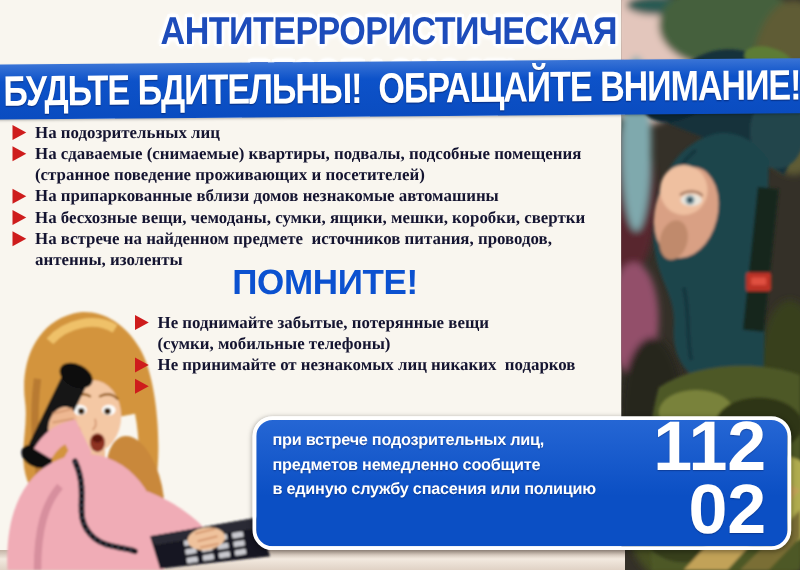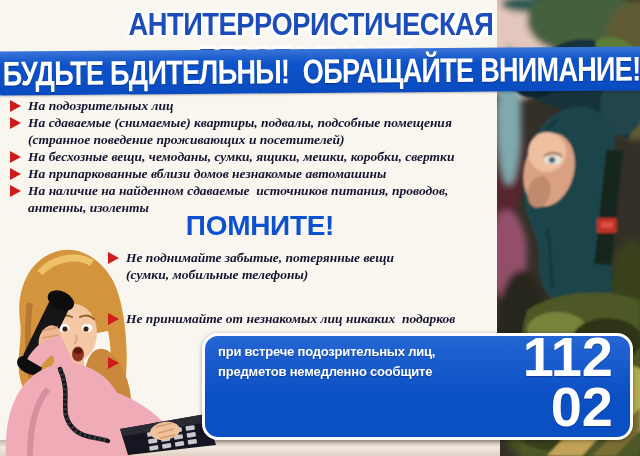--- a/index.html
+++ b/index.html
@@ -32,22 +32,22 @@
   .banner-text{
     color:#fff;font-weight:bold;font-size:34px;white-space:pre;letter-spacing:-1px;
     display:inline-block;transform:scaleX(.8);transform-origin:center;
     text-shadow:0 1px 1px rgba(0,0,40,.35);
   }
   
   .blist{position:absolute;display:flex;flex-direction:column;z-index:4;
     font-family:"Liberation Serif",serif;font-weight:bold;font-size:13.5px;line-height:17px;
     color:#141430;}
   .blist.first{left:10px;top:97px;width:486px;}
-  .blist.second{left:108px;top:249px;width:420px;gap:27px;}
-  .bitem{display:flex;align-items:flex-start;font-style:italic;}
+  .blist.second{left:108px;top:249px;width:420px;}
+  .bitem{display:flex;align-items:flex-start;}
   .tri{flex:0 0 auto;width:0;height:0;margin:3px 7px 0 0;
     border-left:11px solid #ce1c1c;border-top:6px solid transparent;border-bottom:6px solid transparent;}
   .item-text{white-space:pre-wrap;}
   
   .remember{
     position:absolute;left:0;top:210px;width:520px;text-align:center;z-index:4;
     color:#0b51d0;font-weight:bold;font-size:28px;letter-spacing:-.3px;
   }
   
   .ebox{
@@ -193,29 +193,29 @@
       <span class="tri"></span>
       <span class="item-text">На подозрительных лиц</span>
     </div>
     <div class="bitem">
       <span class="tri"></span>
       <span class="item-text">На сдаваемые (снимаемые) квартиры, подвалы, подсобные помещения
 (странное поведение проживающих и посетителей)</span>
     </div>
     <div class="bitem">
       <span class="tri"></span>
+      <span class="item-text">На припаркованные вблизи домов незнакомые автомашины</span>
+    </div>
+    <div class="bitem">
+      <span class="tri"></span>
       <span class="item-text">На бесхозные вещи, чемоданы, сумки, ящики, мешки, коробки, свертки</span>
     </div>
     <div class="bitem">
       <span class="tri"></span>
-      <span class="item-text">На припаркованные вблизи домов незнакомые автомашины</span>
-    </div>
-    <div class="bitem">
-      <span class="tri"></span>
-      <span class="item-text">На наличие на найденном сдаваемые  источников питания, проводов,
+      <span class="item-text">На встрече на найденном предмете  источников питания, проводов,
 антенны, изоленты</span>
     </div>
   </div>
 
   <div class="remember">ПОМНИТЕ!</div>
 
   <div class="blist second">
     <div class="bitem">
       <span class="tri"></span>
       <span class="item-text">Не поднимайте забытые, потерянные вещи
@@ -227,18 +227,19 @@
     </div>
     <div class="bitem">
       <span class="tri"></span>
     </div>
   </div>
 
   <div class="ebox">
     <div class="ebox-lines">
       <div>при встрече подозрительных лиц,</div>
       <div>предметов немедленно сообщите</div>
+      <div>в единую службу спасения или полицию</div>
     </div>
     <div class="enum n112">112</div>
     <div class="enum n02">02</div>
   </div>
 
 </div>
 
 </body></html>

